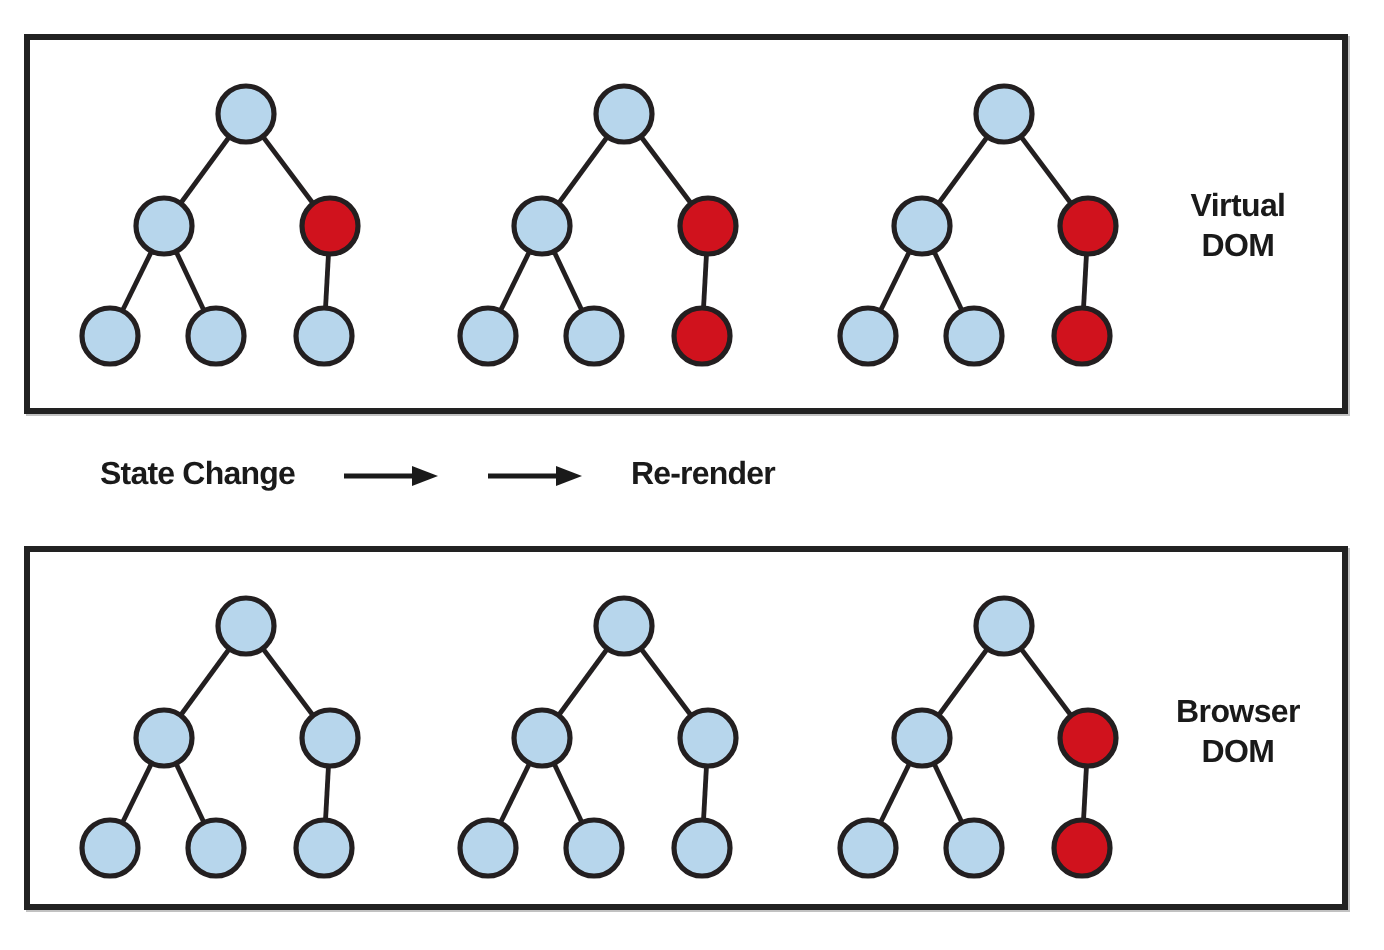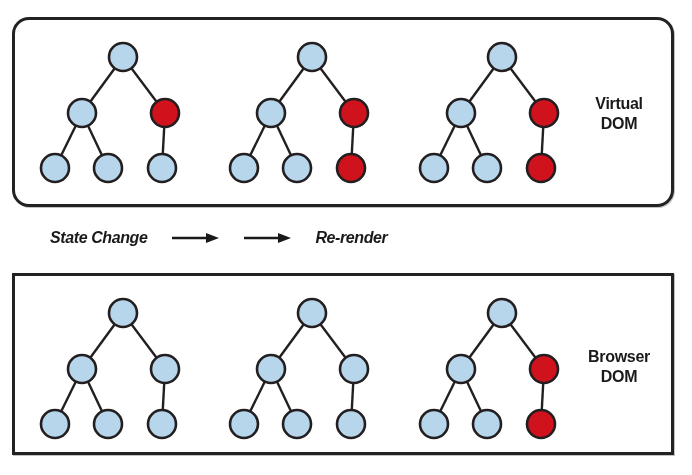--- a/index.html
+++ b/index.html
@@ -17,21 +17,21 @@
   }
   .dom-box {
     position: absolute;
     left: 12px;
     width: 662px;
     box-sizing: border-box;
     border: 3px solid #222222;
     background: #ffffff;
     box-shadow: 1px 1px 0 rgba(120,120,120,0.45);
   }
-  #virtual-dom-box { top: 17px;  height: 190px; border-radius: 17px; }
+  #virtual-dom-box { top: 17px;  height: 190px; }
   #browser-dom-box { top: 273px; height: 182px; }
   .tree-svg {
     position: absolute;
     left: 0;
     top: 0;
   }
   .box-label {
     position: absolute;
     right: 6px;
     width: 92px;
@@ -45,21 +45,20 @@
   #virtual-dom-box .box-label { top: 74px; }
   #browser-dom-box .box-label { top: 71px; }
   .flow-row {
     position: absolute;
     left: 50px;
     top: 224px;
     height: 28px;
     display: flex;
     align-items: center;
     gap: 24px;
-    font-style: italic;
   }
   .flow-step {
     font-size: 16px;
     font-weight: bold;
     color: #1a1a1a;
     letter-spacing: -0.4px;
     white-space: nowrap;
   }
   .flow-arrow { display: block; }
 </style>

